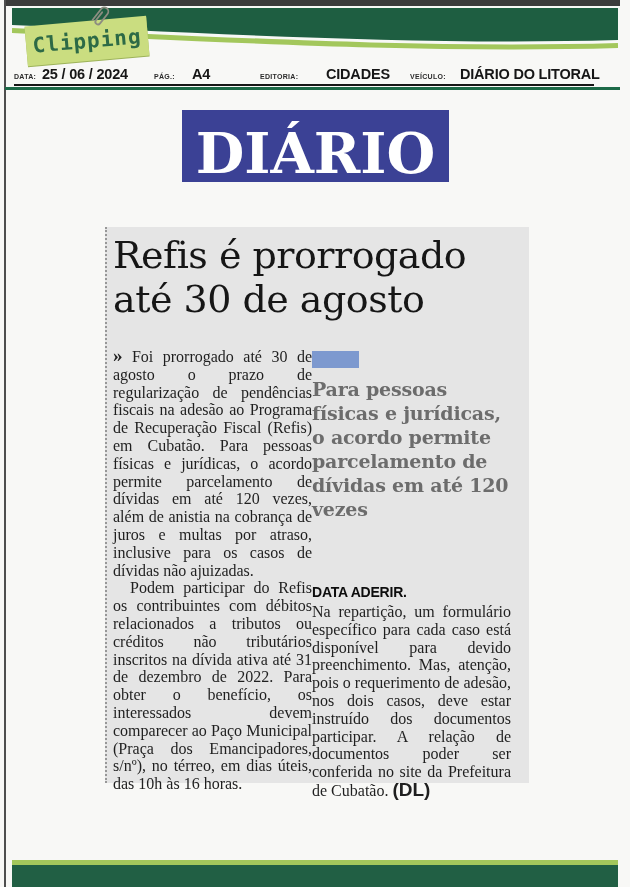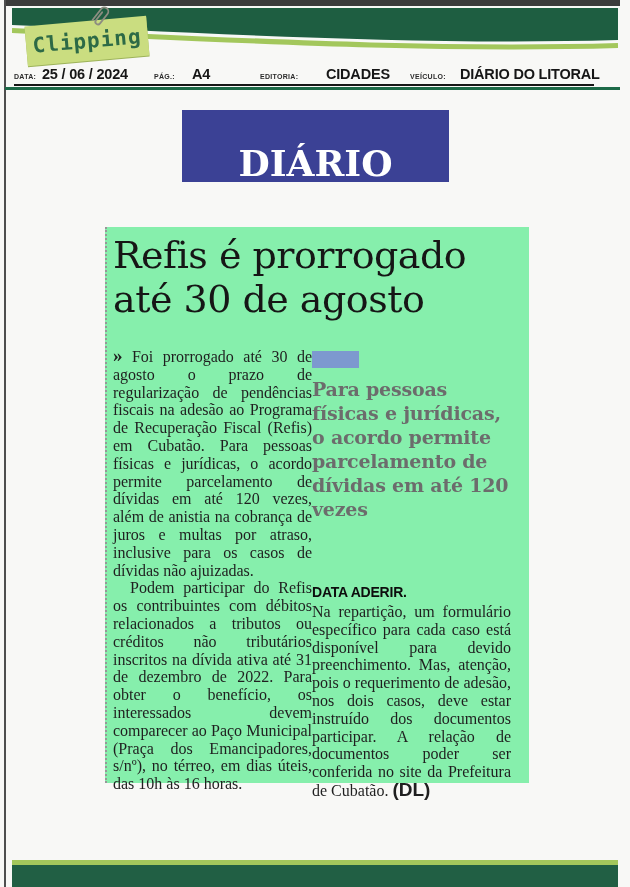--- a/index.html
+++ b/index.html
@@ -31,25 +31,25 @@
   .m1l{left:0;} .m1v{left:28px;text-align:center;} .m2l{left:140px;} .m2v{left:178px;}
   .m3l{left:246px;} .m3v{left:312px;} .m4l{left:396px;} .m4v{left:446px;}
   .rule-black{position:absolute;left:14px;top:84px;width:580px;height:2px;background:#161616;}
   .rule-green{position:absolute;left:5px;top:87px;width:615px;height:3px;background:#1d6a48;}
 
   
   .logo{position:absolute;left:182px;top:110px;width:267px;height:72px;background:#3b4195;}
   .logo-site{position:absolute;right:12px;top:4px;font-family:"DejaVu Serif",serif;
              font-style:italic;font-weight:bold;font-size:15px;color:#ffffff;}
   .logo-name{position:absolute;left:0;right:0;bottom:1px;text-align:center;
-             font-family:"DejaVu Serif",serif;font-weight:bold;font-size:36px;line-height:1;
+             font-family:"DejaVu Serif",serif;font-weight:bold;font-size:56px;line-height:1;
              color:#ffffff;letter-spacing:0px;}
 
   
-  .article{position:absolute;left:105px;top:227px;width:424px;height:556px;background:#86efac;
+  .article{position:absolute;left:105px;top:227px;width:424px;height:556px;background:#e5e5e5;
            border-left:2px dotted #979797;box-sizing:border-box;}
   .headline{position:absolute;left:6px;top:6px;width:410px;margin:0;
             font-family:"DejaVu Serif",serif;font-weight:normal;font-size:38px;line-height:44px;
             color:#161616;letter-spacing:-0.5px;}
   .cols{position:absolute;left:6px;top:120px;width:412px;display:flex;}
   .col-left,.col-right{width:199px;}
   .col-left p{margin:0;font-family:"Liberation Serif",serif;font-size:16px;line-height:17.8px;
               color:#1f1f1f;text-align:justify;}
   .glyph{font-weight:bold;font-size:19px;}
   .p2{text-indent:17px;}

